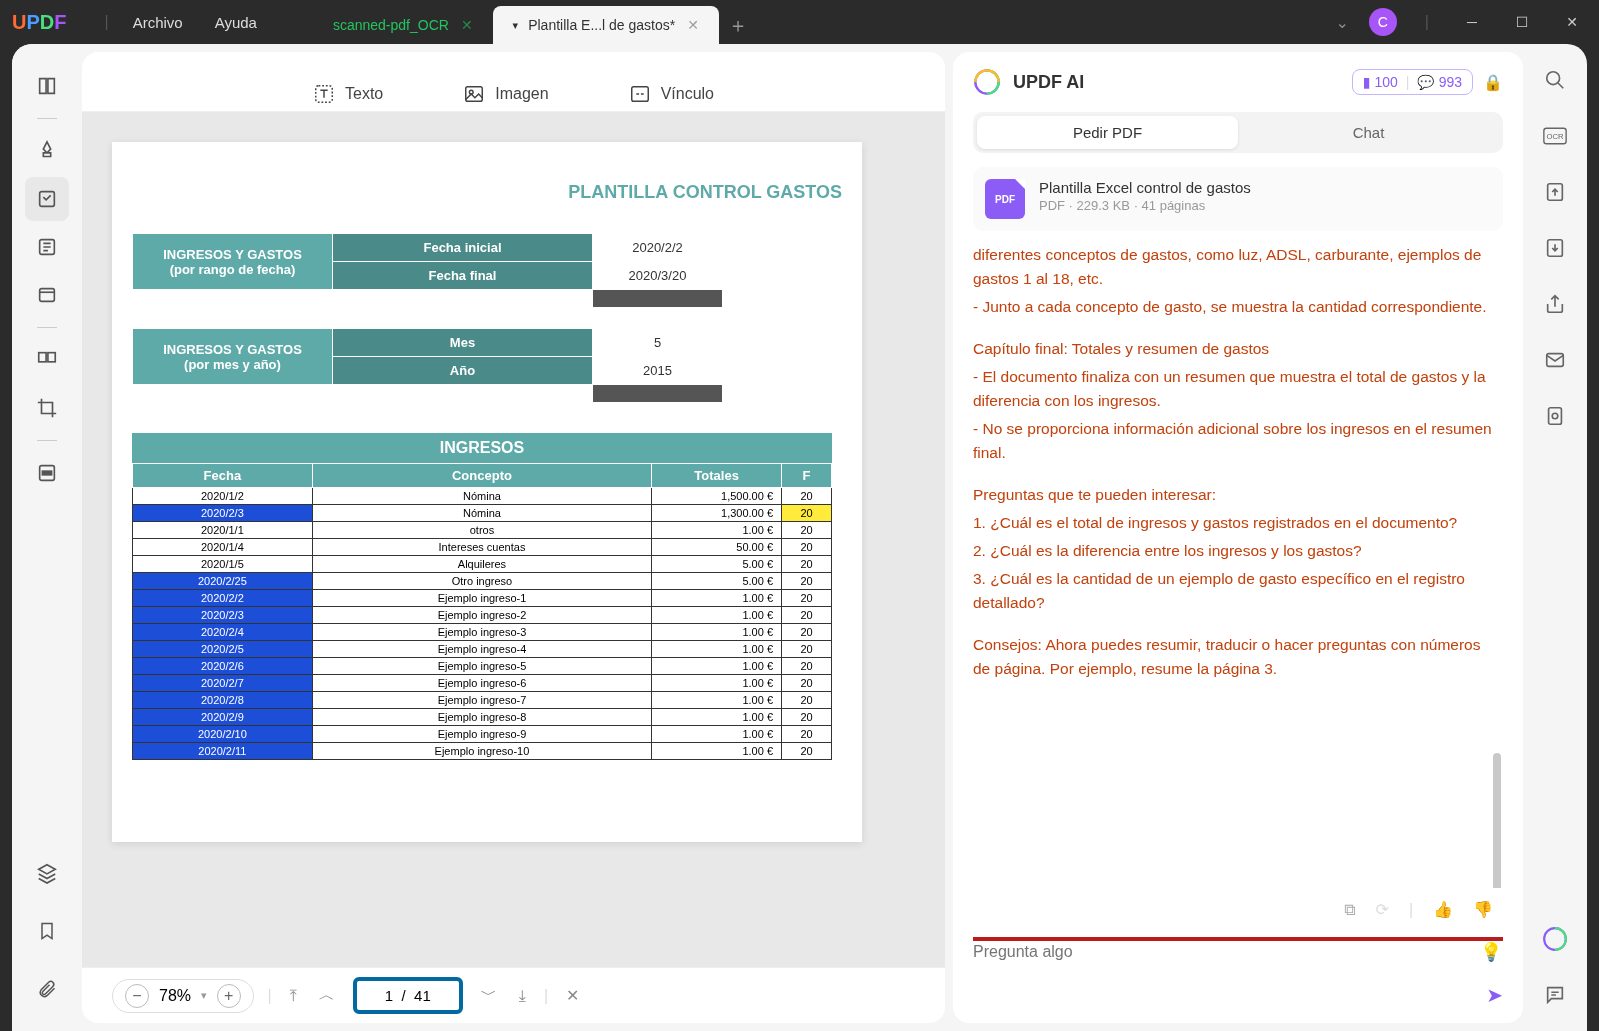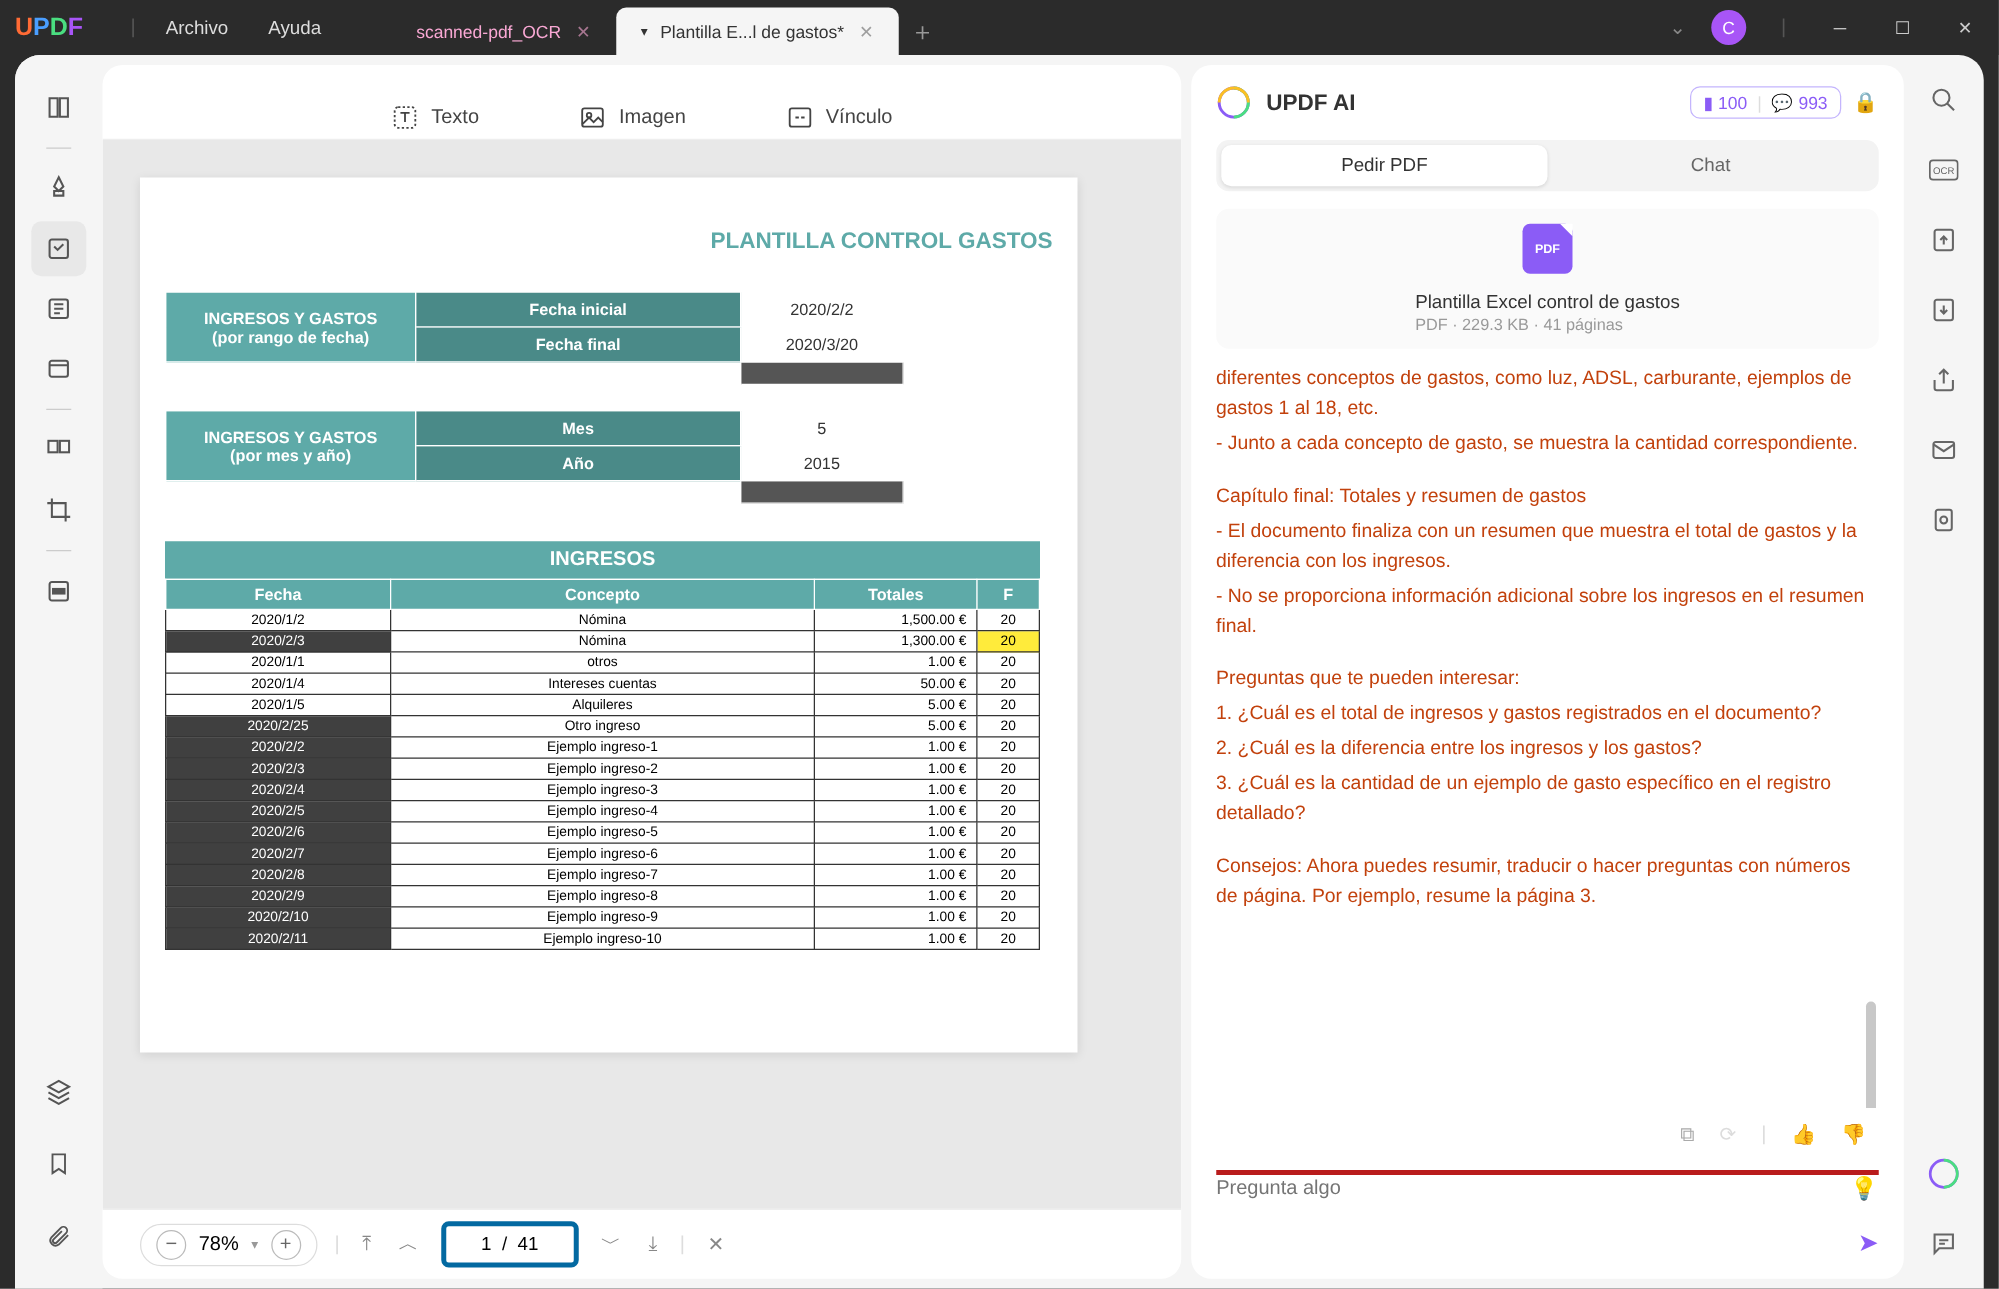--- a/index.html
+++ b/index.html
@@ -8,21 +8,21 @@
 
 .titlebar { height: 44px; background: #2b2b2b; display: flex; align-items: center; padding: 0 12px; color: #ccc; }
 .logo { font-weight: bold; font-size: 20px; margin-right: 30px; }
 .logo .u { color: #ff6b35; }
 .logo .p { color: #4a9eff; }
 .logo .d { color: #4ade80; }
 .logo .f { color: #a855f7; }
 .menu-sep { color: #555; margin: 0 8px; }
 .menu-item { color: #ddd; font-size: 15px; margin: 0 16px; cursor: pointer; }
 .tabs { display: flex; margin-left: 40px; height: 100%; align-items: flex-end; }
-.tab { height: 38px; padding: 0 20px; display: flex; align-items: center; font-size: 14px; color: #f9a8d4; border-radius: 8px 8px 0 0; position: relative; }
+.tab { height: 38px; padding: 0 20px; display: flex; align-items: center; font-size: 14px; color: #22c55e; border-radius: 8px 8px 0 0; position: relative; }
 .tab.active { background: #f5f5f5; color: #333; }
 .tab-close { margin-left: 12px; opacity: 0.6; }
 .tab-chevron { margin-right: 10px; font-size: 11px; }
 .new-tab { width: 38px; height: 38px; display: flex; align-items: center; justify-content: center; color: #999; font-size: 20px; }
 .titlebar-right { margin-left: auto; display: flex; align-items: center; gap: 20px; }
 .titlebar-right .chev { color: #888; }
 .avatar { width: 28px; height: 28px; border-radius: 50%; background: #a855f7; color: #fff; display: flex; align-items: center; justify-content: center; font-size: 14px; }
 .win-ctrl { color: #ccc; font-size: 14px; width: 30px; text-align: center; }
 
 
@@ -48,21 +48,21 @@
 .hdr-teal { background: #5eaaa8; color: #fff; font-weight: bold; }
 .hdr-teal-dark { background: #4a8a88; color: #fff; font-weight: bold; }
 .val-cell { background: #fff; color: #333; text-align: right; padding-right: 12px; }
 .dark-cell { background: #555; }
 
 .ingresos-head { background: #5eaaa8; color: #fff; font-weight: bold; text-align: center; padding: 6px; font-size: 16px; margin: 30px 0 0 20px; width: 700px; }
 .data-table { margin-left: 20px; border-collapse: collapse; font-size: 11px; width: 700px; }
 .data-table th { background: #5eaaa8; color: #fff; padding: 4px; border: 1px solid #fff; font-size: 13px; }
 .data-table td { border: 1px solid #333; padding: 2px 6px; text-align: center; }
 .data-table td.amt { text-align: right; padding-right: 8px; }
-.red-date { background: #404040; color: #fff; }
+.red-date { background: #1d4ed8; color: #fff; }
 .yellow-cell { background: #ffeb3b; }
 
 
 .bottom-bar { height: 56px; display: flex; align-items: center; padding: 0 30px; gap: 14px; border-top: 1px solid #eee; }
 .zoom-ctrl { display: flex; align-items: center; gap: 10px; border: 1px solid #ddd; border-radius: 20px; padding: 4px 12px; }
 .zoom-btn { width: 24px; height: 24px; border-radius: 50%; border: 1px solid #bbb; display: flex; align-items: center; justify-content: center; color: #666; }
 .page-input { border: 4px solid #0369a1; border-radius: 6px; padding: 6px 10px; font-size: 15px; width: 110px; text-align: center; }
 .nav-btn { color: #888; font-size: 16px; padding: 0 4px; }
 .bar-sep { color: #ddd; }
 
@@ -72,21 +72,21 @@
 .ai-logo { width: 28px; height: 28px; }
 .ai-title { font-size: 18px; font-weight: 600; color: #333; }
 .ai-badges { margin-left: auto; display: flex; align-items: center; gap: 10px; }
 .badge-group { border: 1px solid #c4b5fd; border-radius: 8px; padding: 4px 10px; display: flex; gap: 8px; font-size: 14px; color: #8b5cf6; }
 .lock-ic { color: #bbb; }
 
 .ai-tabs { display: flex; background: #f3f3f3; border-radius: 10px; padding: 4px; margin-bottom: 14px; align-items: flex-end; }
 .ai-tab { flex: 1; text-align: center; padding: 8px; border-radius: 8px; font-size: 15px; color: #666; }
 .ai-tab.active { background: #fff; color: #333; box-shadow: 0 1px 3px rgba(0,0,0,0.1); }
 
-.file-card { display: flex; align-items: center; gap: 14px; padding: 12px; background: #fafafa; border-radius: 10px; margin-bottom: 12px; flex-direction: column; }
+.file-card { display: flex; gap: 14px; padding: 12px; background: #fafafa; border-radius: 10px; margin-bottom: 12px; }
 .file-icon { width: 40px; height: 40px; background: #8b5cf6; border-radius: 6px; display: flex; align-items: center; justify-content: center; color: #fff; font-size: 10px; font-weight: bold; position: relative; }
 .file-icon::before { content:''; position:absolute; top:0; right:0; border-style:solid; border-width: 0 10px 10px 0; border-color: transparent #fff transparent transparent; }
 .file-info .fname { font-size: 15px; color: #333; }
 .file-info .fmeta { font-size: 13px; color: #999; margin-top: 2px; }
 
 .ai-content { flex: 1; overflow-y: auto; font-size: 15.5px; line-height: 1.55; color: #c2410c; padding-right: 10px; position: relative; }
 .ai-content p { margin-bottom: 4px; }
 .ai-content .gap { margin-top: 18px; }
 
 .ai-actions { display: flex; align-items: center; gap: 20px; justify-content: flex-end; padding: 12px 10px 18px; color: #aaa; }

